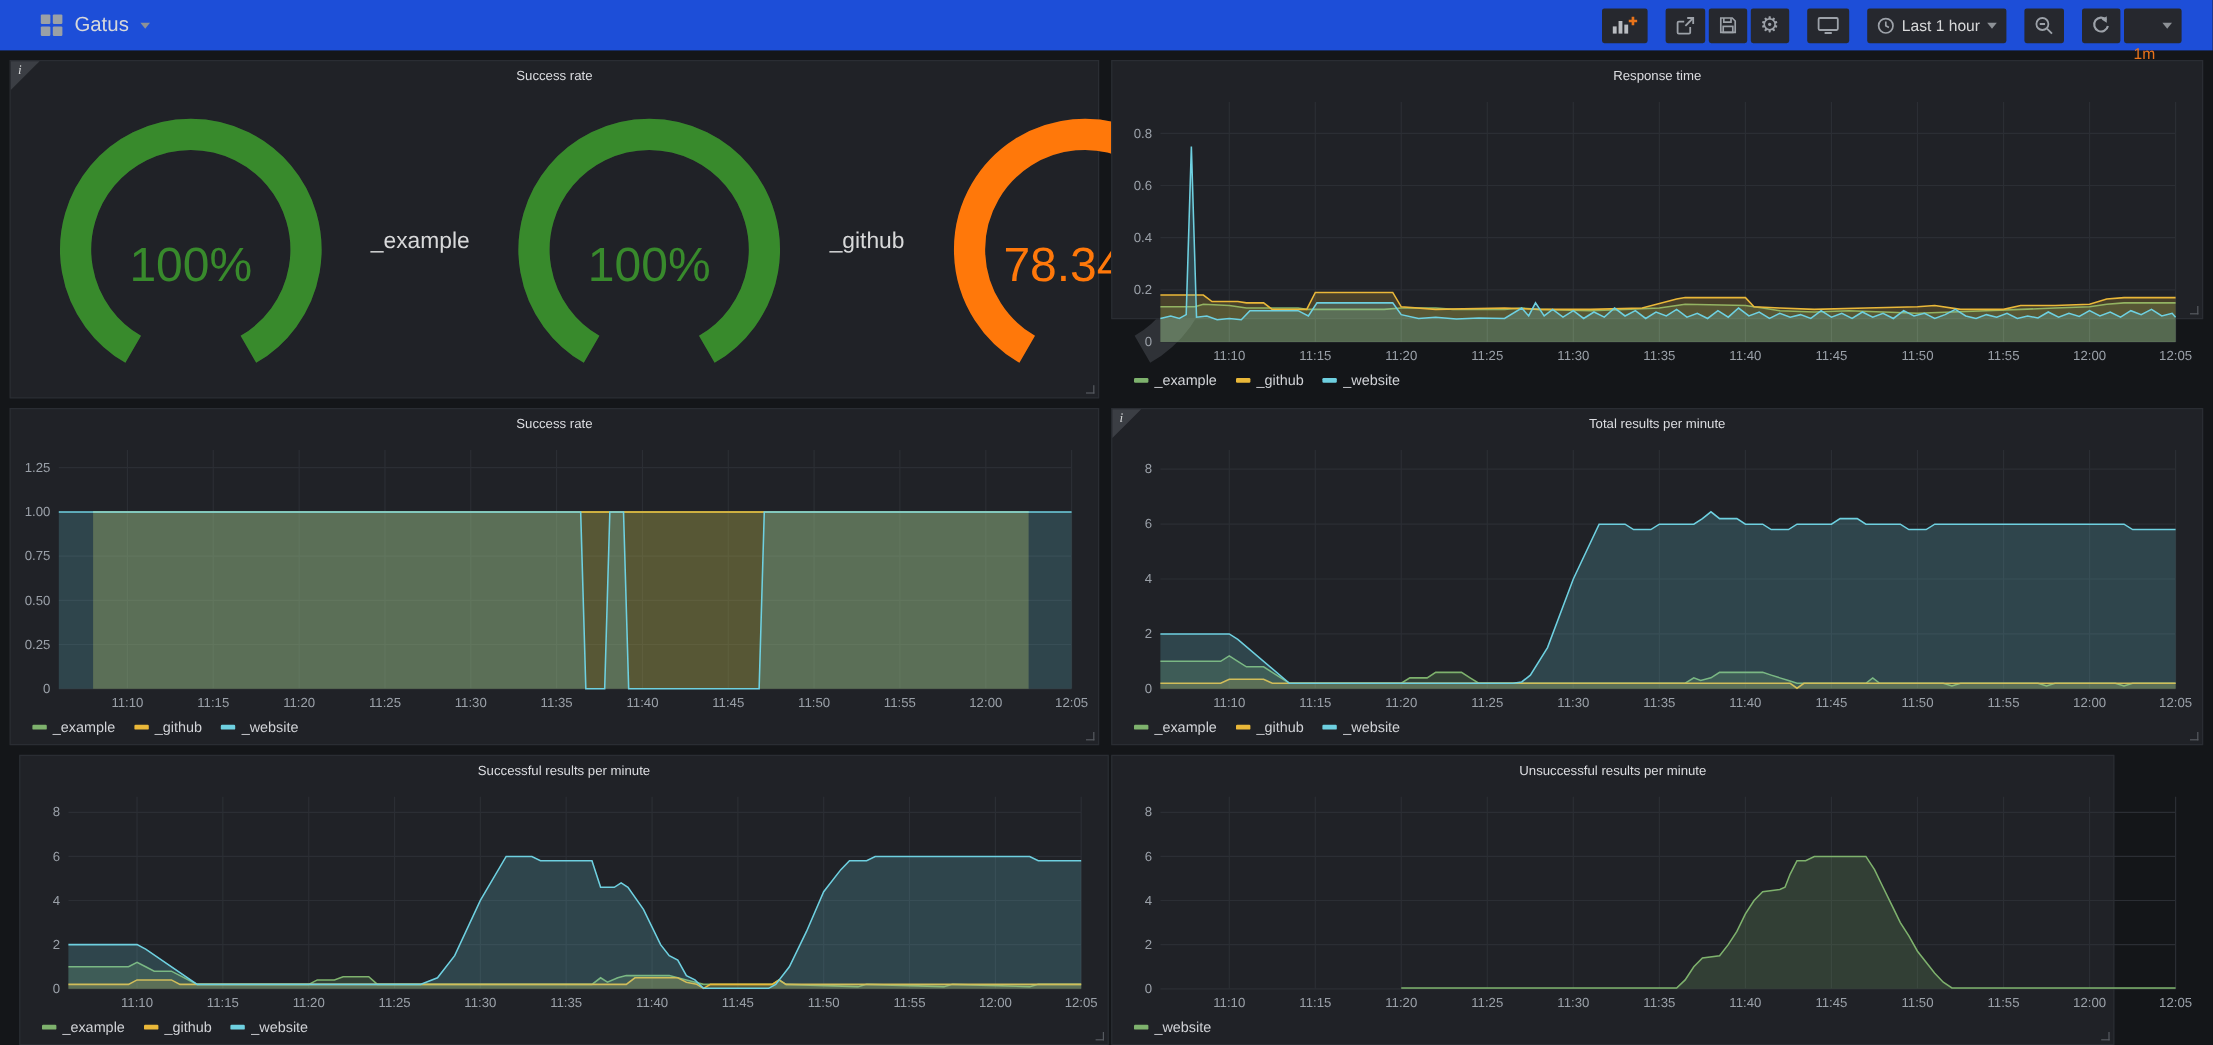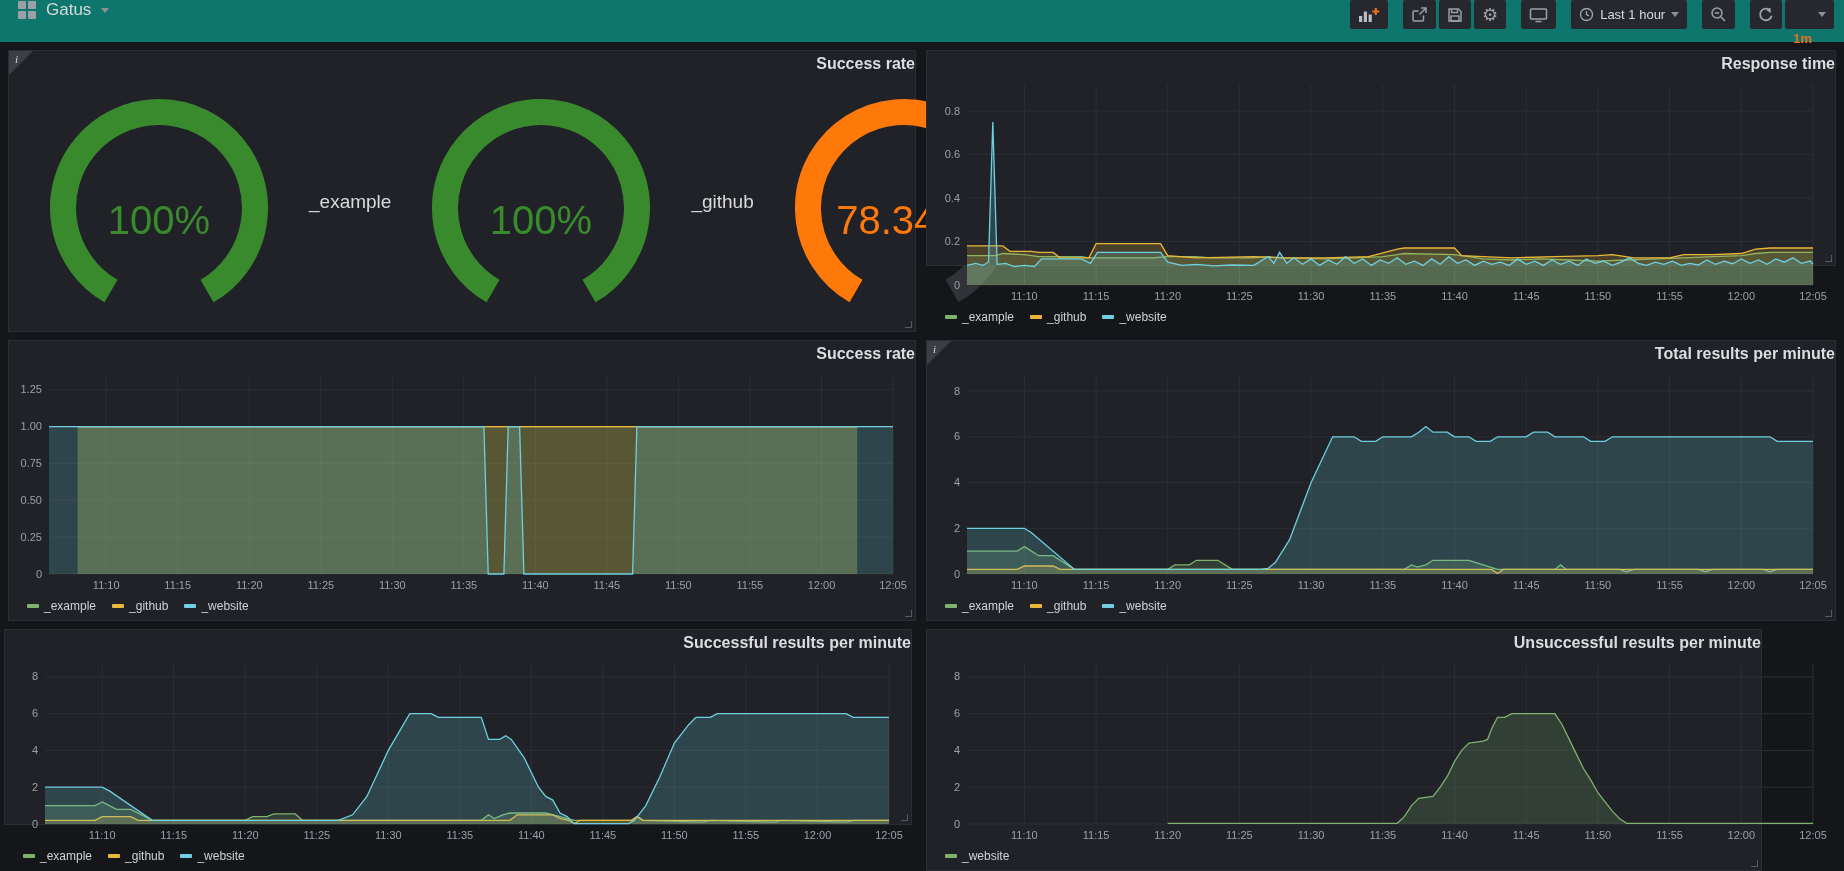--- a/index.html
+++ b/index.html
@@ -1,48 +1,48 @@
 <!DOCTYPE html>
 <html><head>
 <meta charset="utf-8">
 <style>
   html,body{margin:0;padding:0;background:#141619;overflow:hidden;
     font-family:"Liberation Sans","DejaVu Sans",sans-serif;}
   #app{position:relative;width:1844px;height:871px;background:#141619;}
 
   
-  .navbar{position:absolute;top:0;left:0;width:100%;height:42px;background:#0f766e;
-    display:flex;align-items:flex-start;justify-content:space-between;box-sizing:border-box;padding:0 10px;}
+  .navbar{position:absolute;top:0;left:0;width:100%;height:42px;background:#1d4ed8;
+    display:flex;align-items:center;justify-content:space-between;box-sizing:border-box;padding:0 26px;}
   .nav-left{display:flex;align-items:center;gap:10px;padding-left:8px;}
   .grid-icon{display:grid;grid-template-columns:8px 8px;grid-gap:2px;cursor:pointer;}
   .grid-icon span{width:8px;height:8px;background:#9aa0a6;border-radius:1px;}
   .dash-title{color:#d8d9da;font-size:17px;cursor:pointer;}
   .caret{width:0;height:0;border-left:4.5px solid transparent;border-right:4.5px solid transparent;
     border-top:5px solid #8d9196;display:inline-block;}
   .nav-right{display:flex;align-items:center;gap:7px;}
   .navgroup{display:flex;gap:3px;}
   .navbtn{height:29px;min-width:31px;background:#26282e;border:none;border-radius:2px;
     display:flex;align-items:center;justify-content:center;gap:6px;padding:0 8px;
     box-sizing:border-box;cursor:pointer;color:#9da2a9;font-size:13px;font-family:inherit;}
   .navbtn svg{display:block;}
   .sep{margin-left:8px;}
   .gear-glyph{font-size:18px;line-height:1;color:#9da2a9;}
   .tr-label{color:#d8d9da;}
-  .refresh-label{color:#e8731a;font-weight:bold;margin-top:47px;}
+  .refresh-label{color:#e8731a;font-weight:normal;margin-top:47px;}
 
   
   .panel{position:absolute;background:#202227;border:1px solid #2a2d33;box-sizing:border-box;}
   #p1{left:8px;  top:50px;  width:908px;height:282px;}
   #p2{left:926px;top:50px;  width:910px;height:216px;}
   #p3{left:8px;  top:340px; width:908px;height:281px;}
   #p4{left:926px;top:340px; width:910px;height:281px;}
-  #p5{left:4px;  top:629px; width:908px;height:196px;}
+  #p5{left:16px;  top:629px; width:908px;height:242px;}
   #p6{left:926px;top:629px; width:836px;height:242px;}
-  .panel-title{height:26px;line-height:26px;text-align:right;color:#dcdde1;
-    font-size:16px;font-weight:700;cursor:pointer;}
+  .panel-title{height:26px;line-height:26px;text-align:center;color:#dcdde1;
+    font-size:11px;font-weight:400;cursor:pointer;}
   .chart{position:absolute;left:6px;right:6px;top:26px;bottom:4px;}
   .plot{display:block;}
   .plot text{fill:#9aa0a8;font-size:11px;font-family:"Liberation Sans","DejaVu Sans",sans-serif;}
   .plot line.grid{stroke:#2b2e34;stroke-width:1;}
   .legend{height:20px;display:flex;gap:16px;align-items:center;padding-left:12px;}
   .legend-item{display:flex;align-items:center;gap:5px;color:#d0d2d6;font-size:12px;cursor:pointer;}
   .swatch{width:12px;height:4px;border-radius:1px;display:inline-block;}
 
   .info-corner{position:absolute;top:0;left:0;width:0;height:0;
     border-top:24px solid #3b3e44;border-right:24px solid transparent;z-index:2;}

